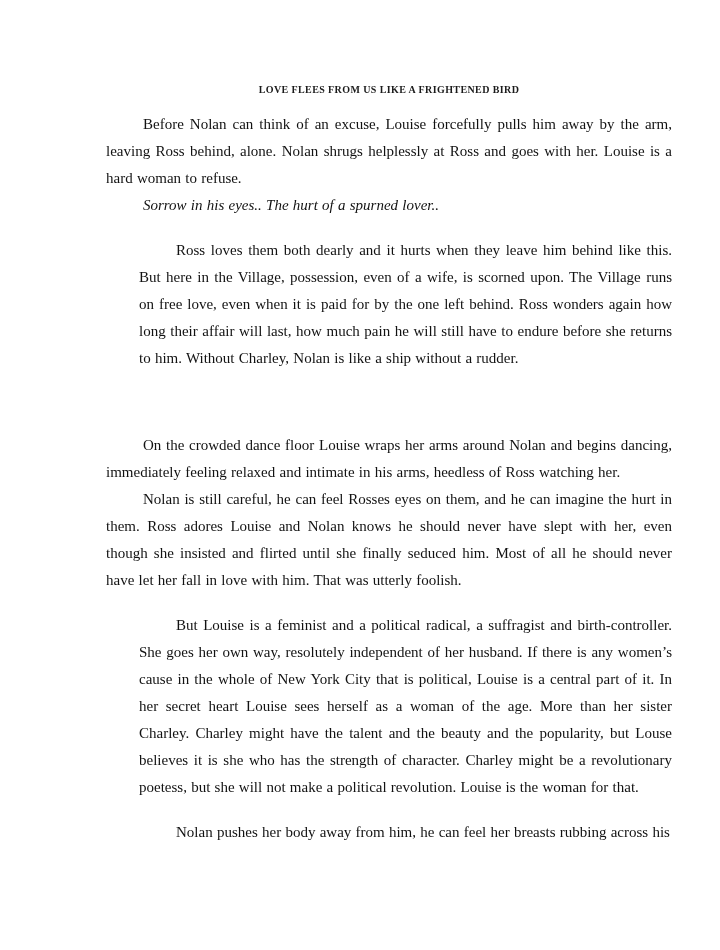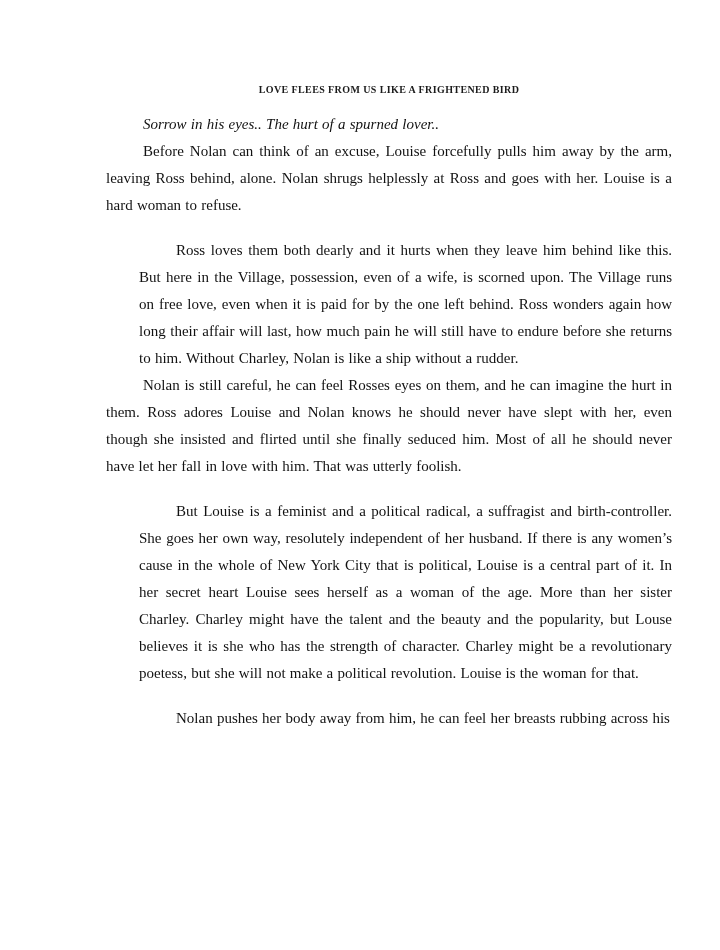--- a/index.html
+++ b/index.html
@@ -41,25 +41,26 @@
   }
   .gap-s { margin-top: 18px; margin-left: 33px; }
   .gap-l { margin-top: 60px; }
 </style>
 </head>
 <body>
 
 <div class="page">
   <div class="running-header">LOVE FLEES FROM US LIKE A FRIGHTENED BIRD</div>
 
+  <p class="para">Before Nolan can think of an excuse, Louise forcefully pulls him away by the arm, leaving Ross behind, alone. Nolan shrugs helplessly at Ross and goes with her. Louise is a hard woman to refuse.</p>
+
   <p class="para epigraph">Sorrow in his eyes.. The hurt of a spurned lover..</p>
-
-  <p class="para">Before Nolan can think of an excuse, Louise forcefully pulls him away by the arm, leaving Ross behind, alone. Nolan shrugs helplessly at Ross and goes with her. Louise is a hard woman to refuse.</p>
 
   <p class="para gap-s">Ross loves them both dearly and it hurts when they leave him behind like this. But here in the Village, possession, even of a wife, is scorned upon. The Village runs on free love, even when it is paid for by the one left behind. Ross wonders again how long their affair will last, how much pain he will still have to endure before she returns to him. Without Charley, Nolan is like a ship without a rudder.</p>
 
+  <p class="para gap-l">On the crowded dance floor Louise wraps her arms around Nolan and begins dancing, immediately feeling relaxed and intimate in his arms, heedless of Ross watching her.</p>
 
   <p class="para">Nolan is still careful, he can feel Rosses eyes on them, and he can imagine the hurt in them. Ross adores Louise and Nolan knows he should never have slept with her, even though she insisted and flirted until she finally seduced him. Most of all he should never have let her fall in love with him. That was utterly foolish.</p>
 
   <p class="para gap-s">But Louise is a feminist and a political radical, a suffragist and birth-controller. She goes her own way, resolutely independent of her husband. If there is any women’s cause in the whole of New York City that is political, Louise is a central part of it. In her secret heart Louise sees herself as a woman of the age. More than her sister Charley. Charley might have the talent and the beauty and the popularity, but Louse believes it is she who has the strength of character. Charley might be a revolutionary poetess, but she will not make a political revolution. Louise is the woman for that.</p>
 
   <p class="para gap-s">Nolan pushes her body away from him, he can feel her breasts rubbing across his</p>
 </div>
 
 </body></html>

